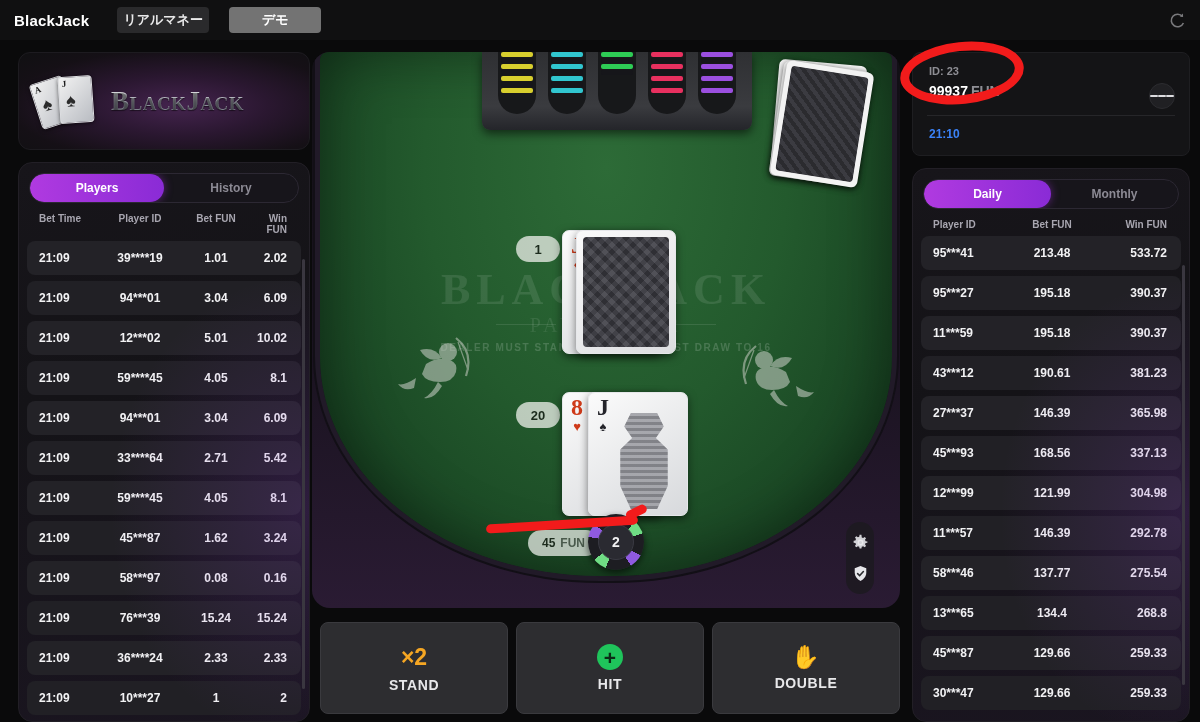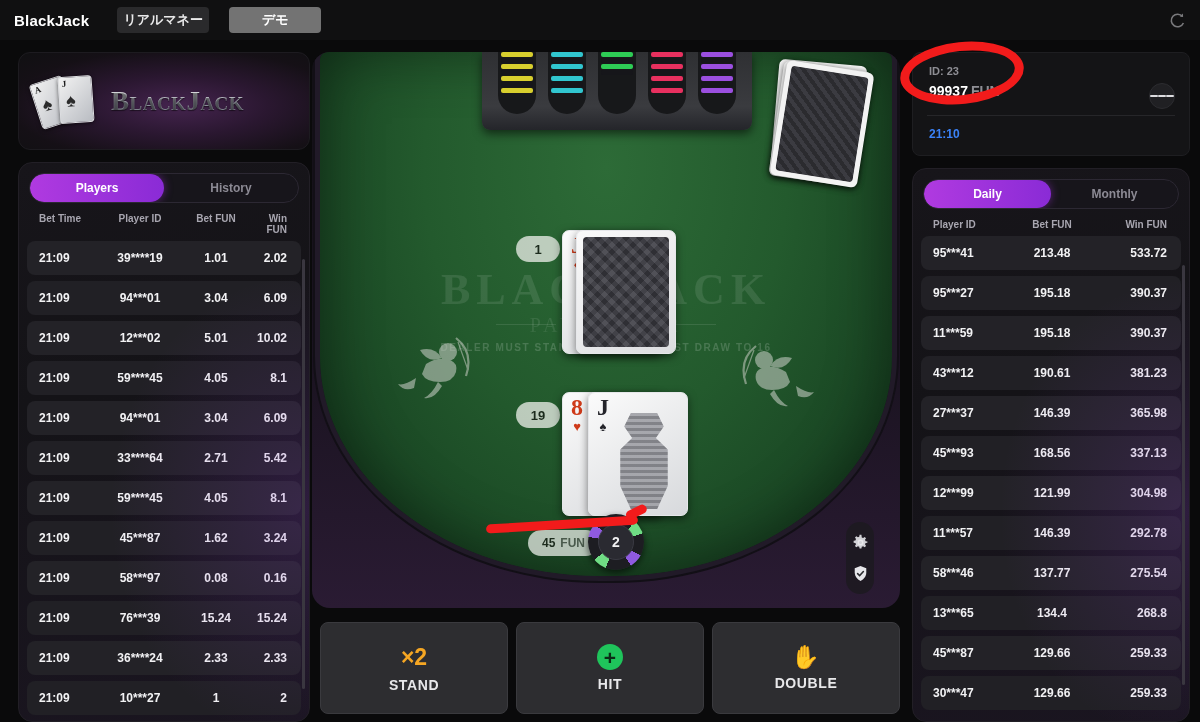--- a/index.html
+++ b/index.html
@@ -412,21 +412,21 @@
         <div class="pip-top">
           <div class="rank red">J</div>
           <div class="suit red">♦</div>
         </div>
       </div>
       <div class="card back" style="left:14px;top:0;">
         <div class="bk"></div>
       </div>
     </div>
 
-    <div class="score player">19</div>
+    <div class="score player">20</div>
     <div class="hand player">
       <div class="card" style="left:0;top:0;">
         <div class="pip-top">
           <div class="rank red">8</div>
           <div class="suit red">♥</div>
         </div>
       </div>
       <div class="card" style="left:26px;top:0;">
         <div class="pip-top">
           <div class="rank blk">J</div>

